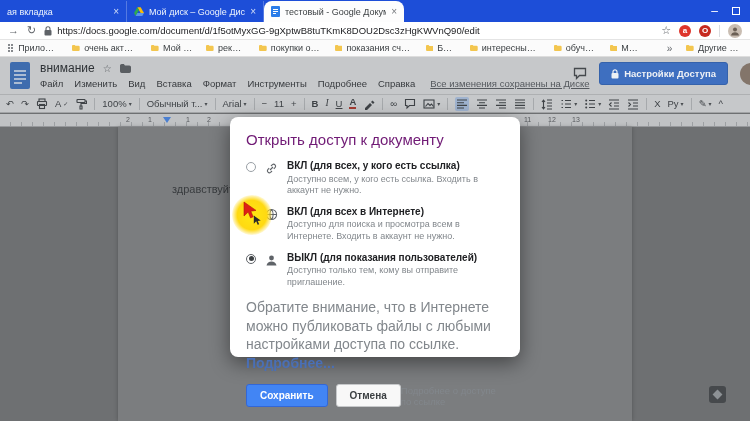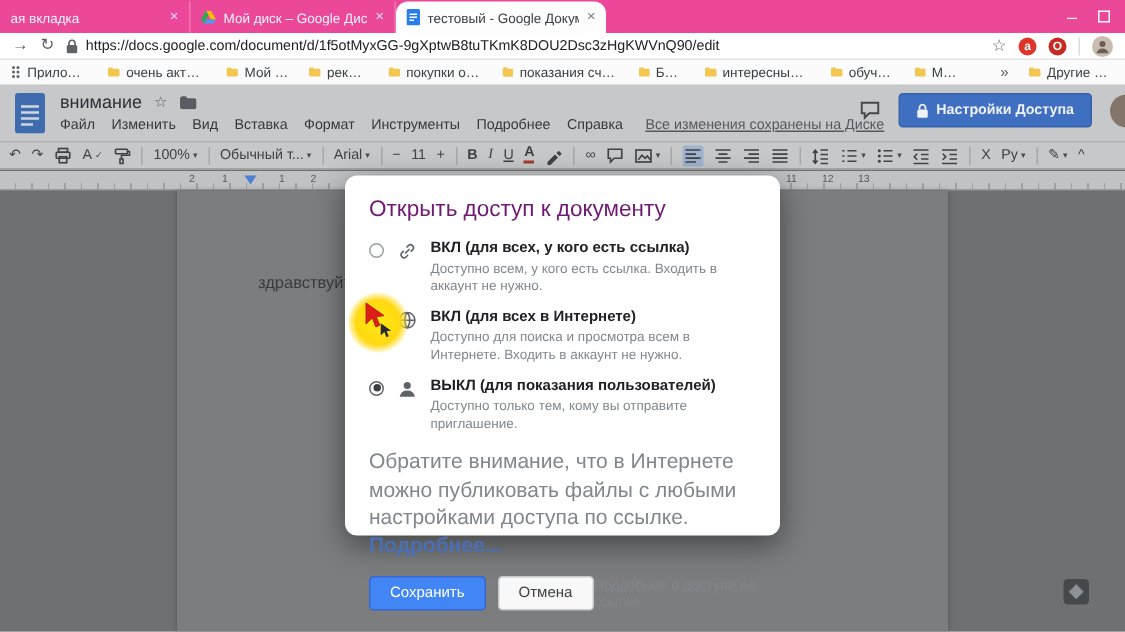--- a/index.html
+++ b/index.html
@@ -1,21 +1,21 @@
 <!DOCTYPE html>
 <html><head>
 <meta charset="utf-8">
 <style>
 *{margin:0;padding:0;box-sizing:border-box}
 html,body{width:750px;height:421px;overflow:hidden}
 body{font-family:"Liberation Sans","DejaVu Sans",sans-serif;-webkit-font-smoothing:antialiased}
 .screen{position:relative;width:750px;height:421px;background:#6e7072;overflow:hidden}
 
 
-.tabstrip{position:absolute;top:0;left:0;right:0;height:22px;background:#ec4899;display:flex;align-items:flex-end}
+.tabstrip{position:absolute;top:0;left:0;right:0;height:22px;background:#1d4ed8;display:flex;align-items:flex-end}
 .tab{height:21px;display:flex;align-items:center;padding:0 7px;font-size:9px;color:#eef4fc;gap:5px;min-width:0}
 .tab .tlabel{white-space:nowrap;overflow:hidden;flex:1}
 .tab .tclose{font-size:10px;opacity:.85;flex:none;cursor:default}
 .t1{width:127px;border-right:1px solid rgba(255,255,255,.25)}
 .t2{width:137px;border-right:1px solid rgba(255,255,255,.25)}
 .tab.active{background:#fdfdfd;color:#3c4043;border-radius:8px 8px 0 0;width:140px}
 .tab.active .tclose{color:#5f6368}
 .wctrl{margin-left:auto;display:flex;align-items:center;align-self:center;color:#fff;gap:14px;padding-right:10px}
 .wmin{font-size:12px;line-height:10px}
 .wmax{width:8px;height:8px;border:1.3px solid #fff}
@@ -87,21 +87,21 @@
 .radio.sel::after{content:"";position:absolute;left:1.5px;top:1.5px;width:5px;height:5px;border-radius:50%;background:#3c4043}
 .opticon{flex:none;margin-top:1px}
 .opticon svg path,.opticon svg circle{stroke:#5f6368;stroke-width:1.1;fill:none}
 .opticon svg .fil{fill:#5f6368;stroke:none}
 .opttext{flex:1;min-width:0}
 .optlabel{font-size:10px;font-weight:bold;color:#202124;line-height:1.25}
 .optdesc{font-size:9px;color:#82878c;line-height:1.3;margin-top:1px}
 .dnote{font-size:14px;color:#82878c;line-height:1.35;margin-top:7px}
 .dnote a{color:#4a6fb5;font-weight:bold;text-decoration:none}
 .btnrow{display:flex;align-items:center;margin-top:11px}
-.btn{font-family:inherit;font-size:10px;font-weight:normal;border-radius:3px;padding:5px 13px}
+.btn{font-family:inherit;font-size:10px;font-weight:bold;border-radius:3px;padding:5px 13px}
 .save{background:#4285f4;border:1px solid #3367d6;color:#fff}
 .cancel{background:#f8f8f8;border:1px solid #c6c8ca;color:#3c4043;margin-left:8px}
 .dlink{margin-left:auto;font-size:9.5px;color:#82878c;text-decoration:none}
 
 
 .clickhl{position:absolute;left:232px;top:195px;width:40px;height:40px;z-index:6;pointer-events:none}
 .hlglow{position:absolute;inset:0;border-radius:50%;background:radial-gradient(circle,#ffe812 0%,#ffd912 52%,rgba(255,217,18,0) 74%)}
 .redcur{position:absolute;left:9px;top:6px}
 .minicur{position:absolute;left:20px;top:20px}
 </style>

